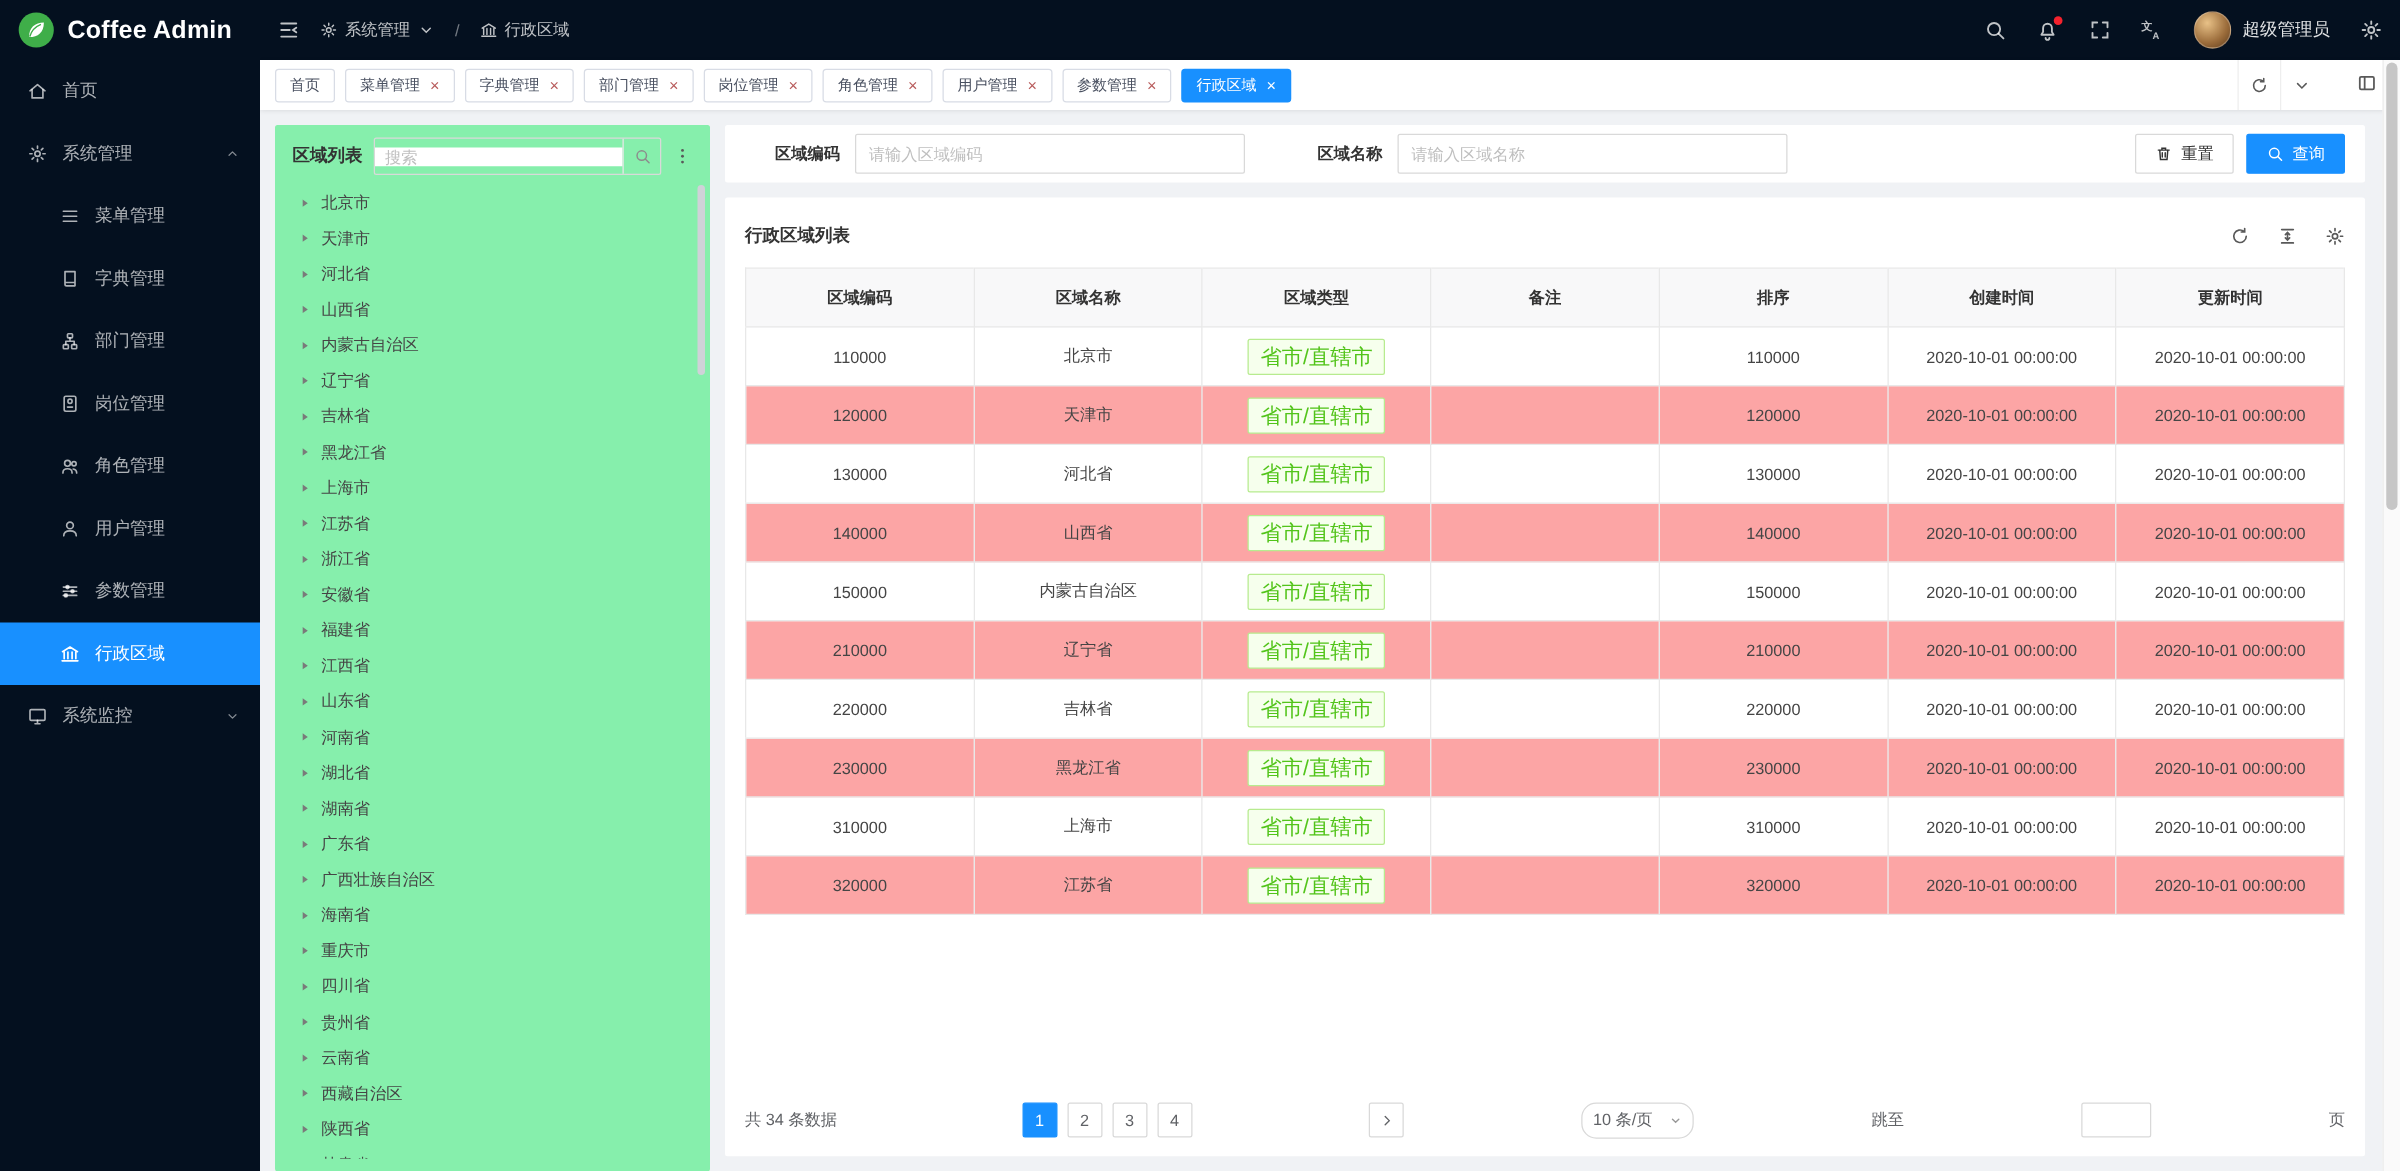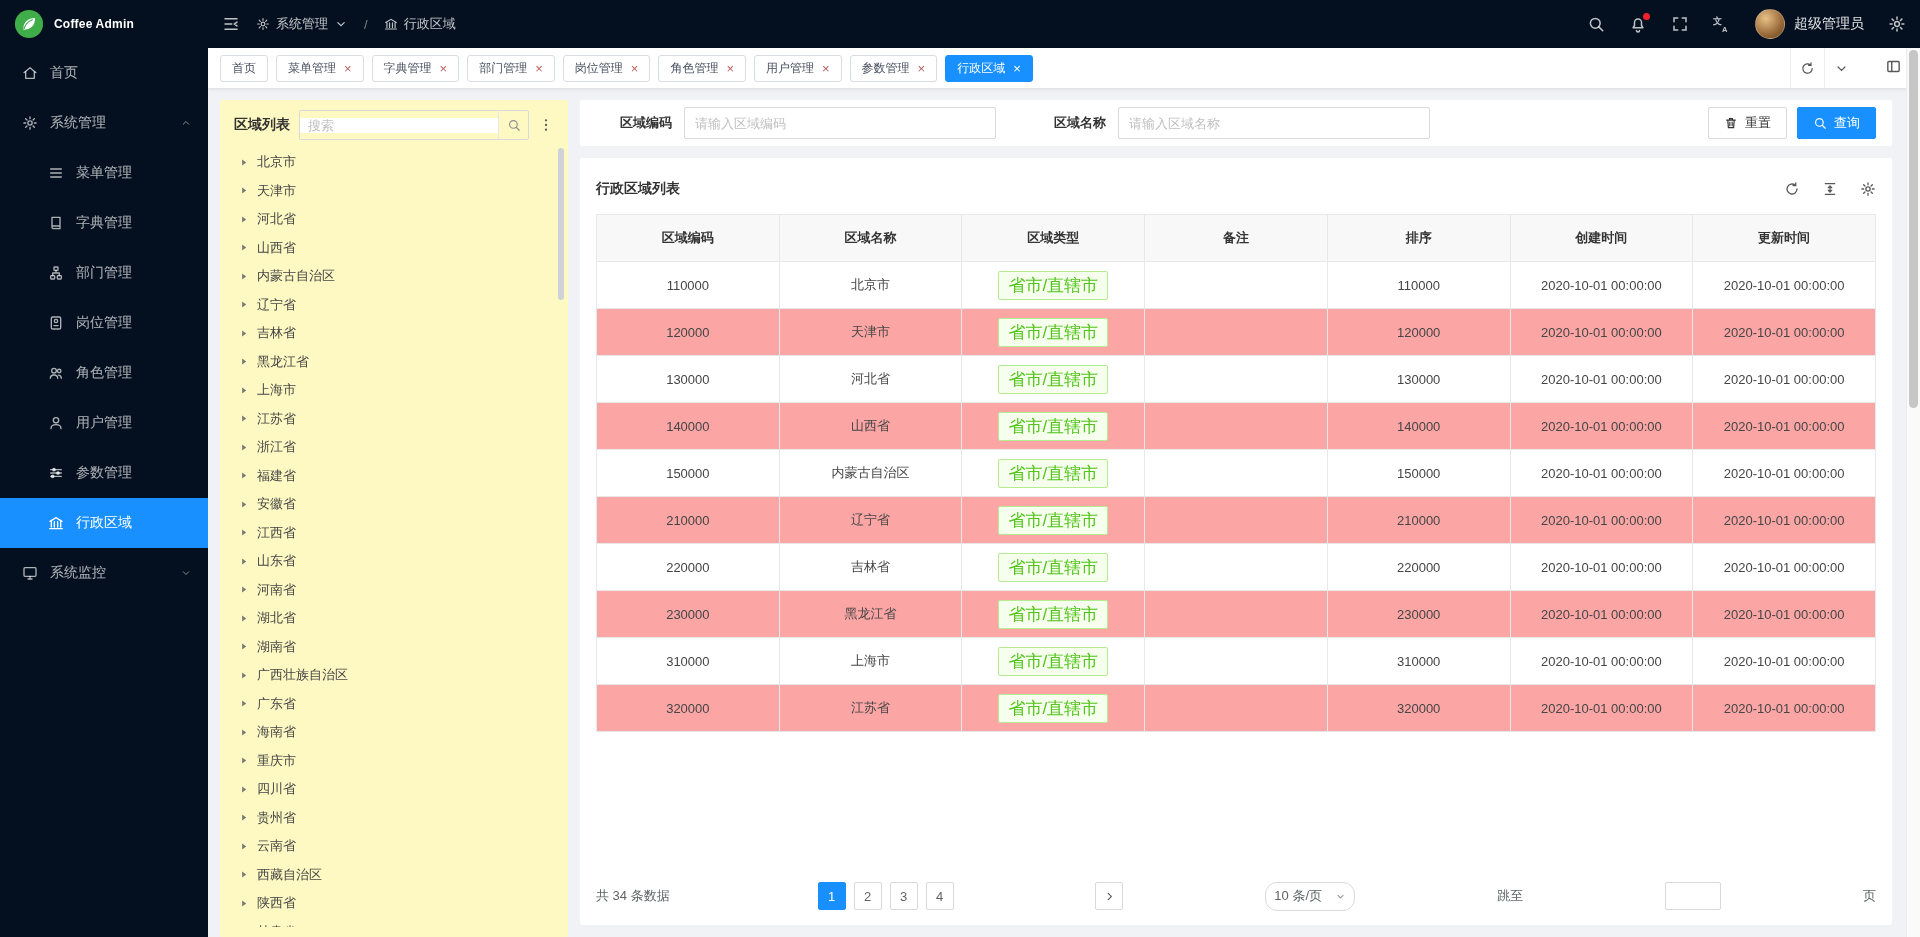--- a/index.html
+++ b/index.html
@@ -5,21 +5,21 @@
   * { margin:0; padding:0; box-sizing:border-box; }
   html,body { width:1920px; height:937px; overflow:hidden; }
   body { font-family:"Liberation Sans","DejaVu Sans",sans-serif; background:#f0f2f5; position:relative; font-size:13px; color:#333; }
   .icon { display:inline-flex; align-items:center; justify-content:center; }
   .icon svg { width:16px; height:16px; }
 
   
   .sidebar { position:absolute; left:0; top:0; bottom:0; width:208px; background:#04101f; z-index:5; }
   .logo { height:48px; display:flex; align-items:center; padding-left:14px; gap:10px; }
   .logo .icon svg { width:30px; height:30px; }
-  .logo-text { color:#fff; font-size:12px; font-weight:700; letter-spacing:.2px; }
+  .logo-text { color:#fff; font-size:20px; font-weight:700; letter-spacing:.2px; }
   .menu-item { height:50px; display:flex; align-items:center; gap:12px; padding:0 16px 0 22px; color:rgba(255,255,255,.68); font-size:14px; cursor:pointer; }
   .menu-item .icon { color:rgba(255,255,255,.68); }
   .menu-item.child { padding-left:48px; }
   .menu-item.active { background:#1890ff; color:#fff; }
   .menu-item.active .icon { color:#fff; }
   .m-caret { margin-left:auto; opacity:.75; }
   .m-caret svg { width:12px; height:12px; }
 
   
   .topbar { position:absolute; left:208px; right:0; top:0; height:48px; background:#04101f; display:flex; align-items:center; justify-content:space-between; padding:0 14px; color:rgba(255,255,255,.75); }
@@ -44,21 +44,21 @@
   .tab-controls { position:absolute; right:62px; top:0; height:40px; display:flex; align-items:center; }
   .tc-btn { width:34px; height:40px; display:flex; align-items:center; justify-content:center; border-left:1px solid #eee; color:#595959; cursor:pointer; }
   .tc-btn svg { width:15px; height:15px; }
   .layout-toggle { position:absolute; right:18px; top:58px; color:#595959; cursor:pointer; z-index:4; }
   .layout-toggle svg { width:17px; height:17px; }
 
   
   .content { position:absolute; left:208px; right:0; top:88px; bottom:0; padding:12px 28px 0 12px; display:flex; gap:12px; }
 
   
-  .tree-card { width:348px; background:#fef9c3; border-radius:2px; padding:10px 14px; display:flex; flex-direction:column; position:relative; overflow:hidden; }
+  .tree-card { width:348px; background:#86efac; border-radius:2px; padding:10px 14px; display:flex; flex-direction:column; position:relative; overflow:hidden; }
   .tree-head { display:flex; align-items:center; gap:9px; margin-bottom:8px; }
   .tree-title { font-size:14px; font-weight:700; color:#333; white-space:nowrap; }
   .tree-search { flex:1; display:flex; align-items:center; border:1px solid #d9d9d9; border-radius:2px; height:30px; min-width:0; }
   .tree-search input { flex:1; border:none; outline:none; padding:0 8px; font-size:13px; min-width:0; color:#333; }
   .tree-search input::placeholder { color:#bfbfbf; }
   .tree-sfx { width:30px; align-self:stretch; display:flex; align-items:center; justify-content:center; border-left:1px solid #e8e8e8; color:#8c8c8c; cursor:pointer; }
   .tree-sfx svg { width:14px; height:14px; }
   .kebab { color:#595959; cursor:pointer; }
   .tree { flex:1; overflow:hidden; }
   .tree-item { height:28.5px; display:flex; align-items:center; gap:8px; padding-left:4px; font-size:13px; color:#454545; cursor:pointer; }
@@ -474,36 +474,36 @@
             </svg>
           </span>
           <span>浙江省</span>
         </div>
         <div class="tree-item">
           <span class="t-caret icon">
             <svg viewBox="0 0 24 24">
               <path d="M9 5.5l9 6.5-9 6.5z" fill="currentColor"></path>
             </svg>
           </span>
+          <span>安徽省</span>
+        </div>
+        <div class="tree-item">
+          <span class="t-caret icon">
+            <svg viewBox="0 0 24 24">
+              <path d="M9 5.5l9 6.5-9 6.5z" fill="currentColor"></path>
+            </svg>
+          </span>
           <span>福建省</span>
         </div>
         <div class="tree-item">
           <span class="t-caret icon">
             <svg viewBox="0 0 24 24">
               <path d="M9 5.5l9 6.5-9 6.5z" fill="currentColor"></path>
             </svg>
           </span>
-          <span>安徽省</span>
-        </div>
-        <div class="tree-item">
-          <span class="t-caret icon">
-            <svg viewBox="0 0 24 24">
-              <path d="M9 5.5l9 6.5-9 6.5z" fill="currentColor"></path>
-            </svg>
-          </span>
           <span>江西省</span>
         </div>
         <div class="tree-item">
           <span class="t-caret icon">
             <svg viewBox="0 0 24 24">
               <path d="M9 5.5l9 6.5-9 6.5z" fill="currentColor"></path>
             </svg>
           </span>
           <span>山东省</span>
         </div>
@@ -530,29 +530,29 @@
             </svg>
           </span>
           <span>湖南省</span>
         </div>
         <div class="tree-item">
           <span class="t-caret icon">
             <svg viewBox="0 0 24 24">
               <path d="M9 5.5l9 6.5-9 6.5z" fill="currentColor"></path>
             </svg>
           </span>
+          <span>广东省</span>
+        </div>
+        <div class="tree-item">
+          <span class="t-caret icon">
+            <svg viewBox="0 0 24 24">
+              <path d="M9 5.5l9 6.5-9 6.5z" fill="currentColor"></path>
+            </svg>
+          </span>
           <span>广西壮族自治区</span>
-        </div>
-        <div class="tree-item">
-          <span class="t-caret icon">
-            <svg viewBox="0 0 24 24">
-              <path d="M9 5.5l9 6.5-9 6.5z" fill="currentColor"></path>
-            </svg>
-          </span>
-          <span>广东省</span>
         </div>
         <div class="tree-item">
           <span class="t-caret icon">
             <svg viewBox="0 0 24 24">
               <path d="M9 5.5l9 6.5-9 6.5z" fill="currentColor"></path>
             </svg>
           </span>
           <span>海南省</span>
         </div>
         <div class="tree-item">

